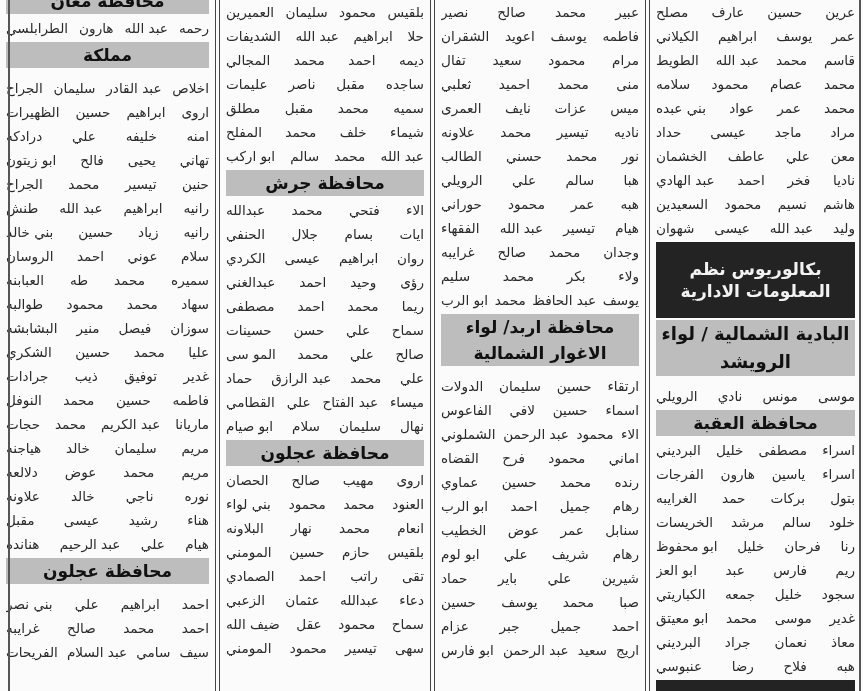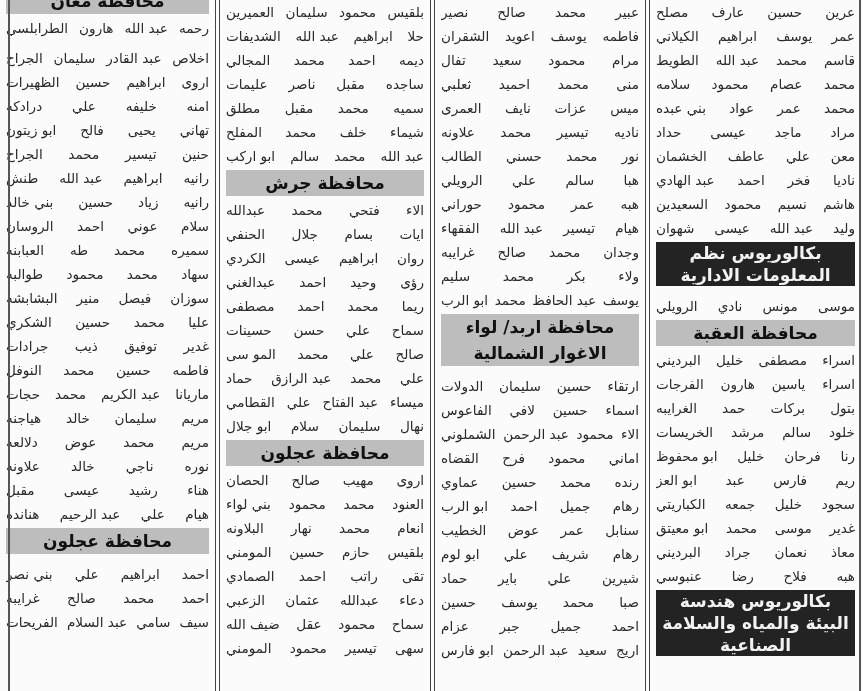--- a/index.html
+++ b/index.html
@@ -55,21 +55,21 @@
     padding:0 4px;
   }
   .hdr-dark {
     background:#232323;
     color:#f2f2f2;
     text-align:center;
     font-weight:bold;
     font-size:17px;
     line-height:22px;
     margin:2px 0;
-    padding:0 4px;
+    padding:16px 4px;
   }
   .hdr-gray.tall { line-height:28px; font-size:18px; }
   .cut-top { margin-top:-12px; }
   .gap { height:6px; }
 </style>
 </head>
 <body>
 
 <div class="page">
   <div class="edge-right"></div>
@@ -131,20 +131,21 @@
           <span>السعيدين</span>
         </div>
         <div class="row">
           <span>وليد</span>
           <span>عبد الله</span>
           <span>عيسى</span>
           <span>شهوان</span>
         </div>
       </div>
     <div class="hdr-dark">بكالوريوس نظم المعلومات الادارية</div>
+    <div class="hdr-gray tall">البادية الشمالية / لواء الرويشد</div>
     <div class="gap"></div>
     <div class="names-block">
         <div class="row">
           <span>موسى</span>
           <span>مونس</span>
           <span>نادي</span>
           <span>الرويلي</span>
         </div>
       </div>
     <div class="hdr-gray">محافظة العقبة</div>
@@ -477,21 +478,21 @@
         <div class="row">
           <span>ميساء</span>
           <span>عبد الفتاح</span>
           <span>علي</span>
           <span>القطامي</span>
         </div>
         <div class="row">
           <span>نهال</span>
           <span>سليمان</span>
           <span>سلام</span>
-          <span>ابو جلال</span>
+          <span>ابو صيام</span>
         </div>
       </div>
     <div class="hdr-gray">محافظة عجلون</div>
     <div class="names-block">
         <div class="row">
           <span>اروى</span>
           <span>مهيب</span>
           <span>صالح</span>
           <span>الحصان</span>
         </div>
@@ -545,20 +546,21 @@
   <div class="col col-4">
     <div class="hdr-gray cut-top">محافظة معان</div>
     <div class="names-block">
         <div class="row">
           <span>رحمه</span>
           <span>عبد الله</span>
           <span>هارون</span>
           <span>الطرابلسي</span>
         </div>
       </div>
+    <div class="hdr-gray">مملكة</div>
     <div class="gap"></div>
     <div class="names-block">
         <div class="row">
           <span>اخلاص</span>
           <span>عبد القادر</span>
           <span>سليمان</span>
           <span>الجراح</span>
         </div>
         <div class="row">
           <span>اروى</span>

